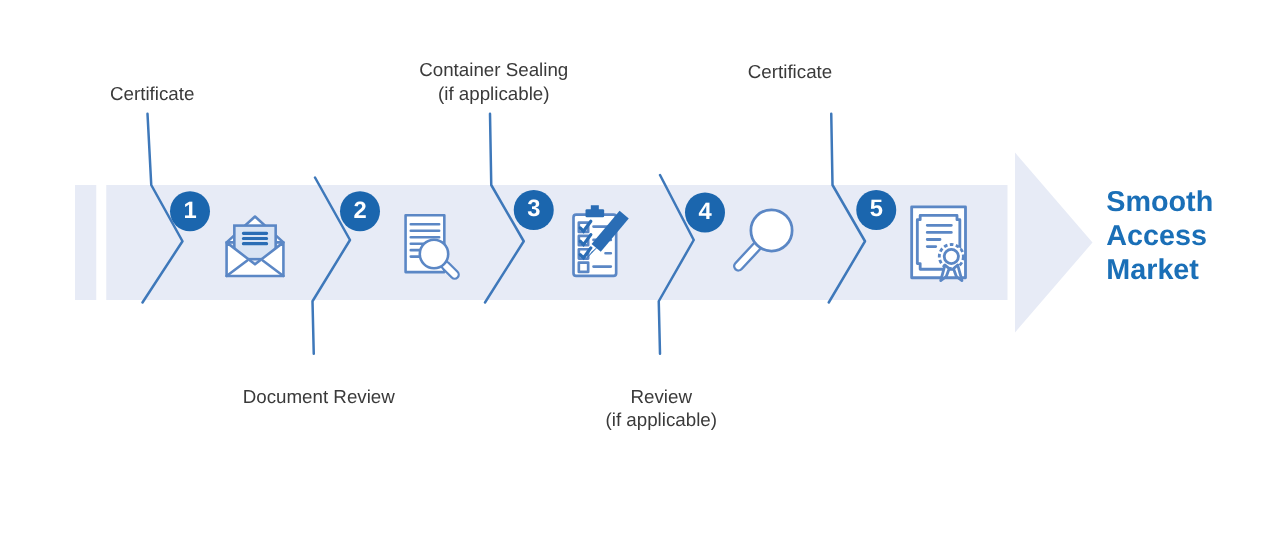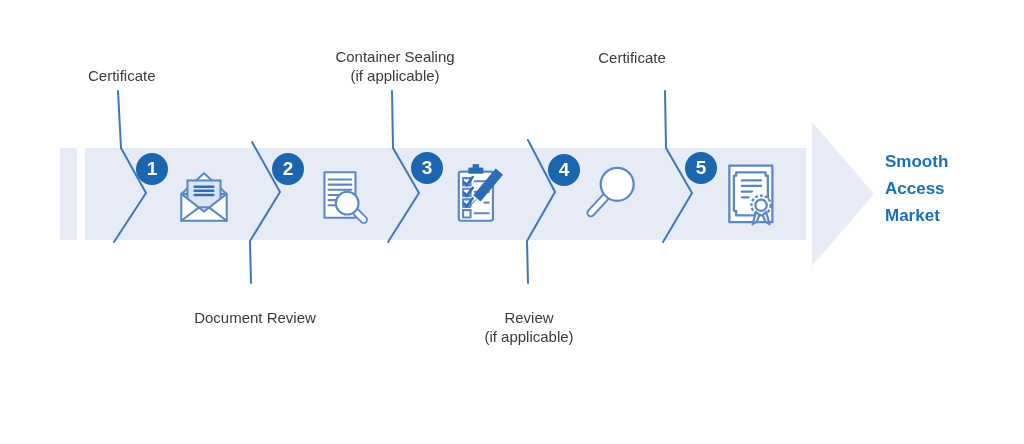--- a/index.html
+++ b/index.html
@@ -26,21 +26,21 @@
   .i1{left:173px;top:166px;} .i2{left:310px;top:166px;} .i3{left:446px;top:161px;}
   .i4{left:582px;top:159px;} .i5{left:718px;top:161px;}
   .icon .st{fill:#ffffff;stroke:var(--icon-stroke,#5b87c5);stroke-width:2;stroke-linejoin:round;}
   .icon .st-light{fill:var(--icon-fill-light,#d9e4f4);stroke:var(--icon-stroke,#5b87c5);stroke-width:2;}
   .icon .ln{stroke:var(--icon-stroke,#5b87c5);stroke-width:2;stroke-linecap:round;fill:none;}
   .icon .ln-dark{stroke:var(--icon-fill-solid,#2a6db5);stroke-width:2.4;stroke-linecap:round;fill:none;}
   .icon .solid{fill:var(--icon-fill-solid,#2a6db5);}
   .icon .handle-out{stroke:var(--icon-stroke,#5b87c5);stroke-width:8;stroke-linecap:round;}
   .icon .handle-in{stroke:#ffffff;stroke-width:4.5;stroke-linecap:round;}
   .outcome{position:absolute;left:885px;top:148px;color:var(--title-text,#1a6fb7);
-           font-weight:bold;font-size:17px;line-height:27px;}
+           font-weight:bold;font-size:23px;line-height:27px;}
 </style>
 </head>
 <body>
 
 <div class="canvas">
 
   <svg class="layer" width="1024" height="444" viewBox="0 0 1024 444">
     <rect class="band" x="60" y="148" width="17" height="92"></rect>
     <rect class="band" x="85" y="148" width="721" height="92"></rect>
     <polygon class="band" points="812,122 874,194 812,266"></polygon>

